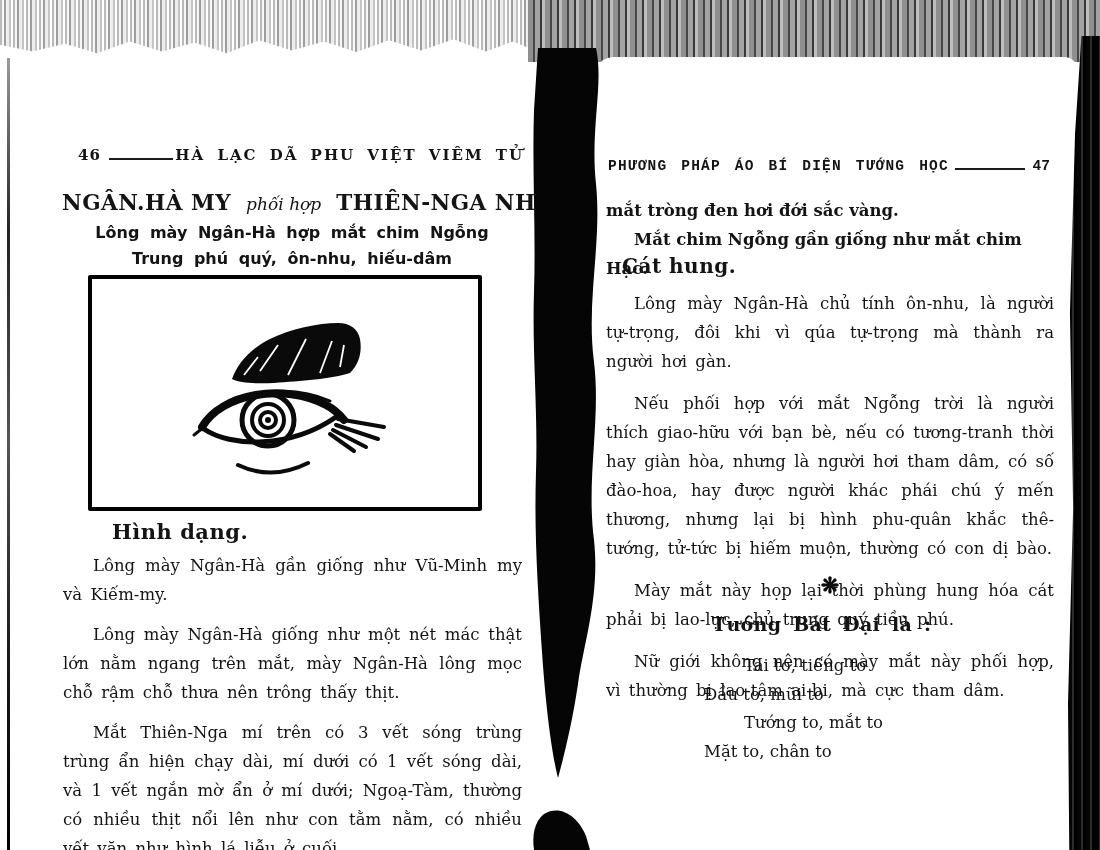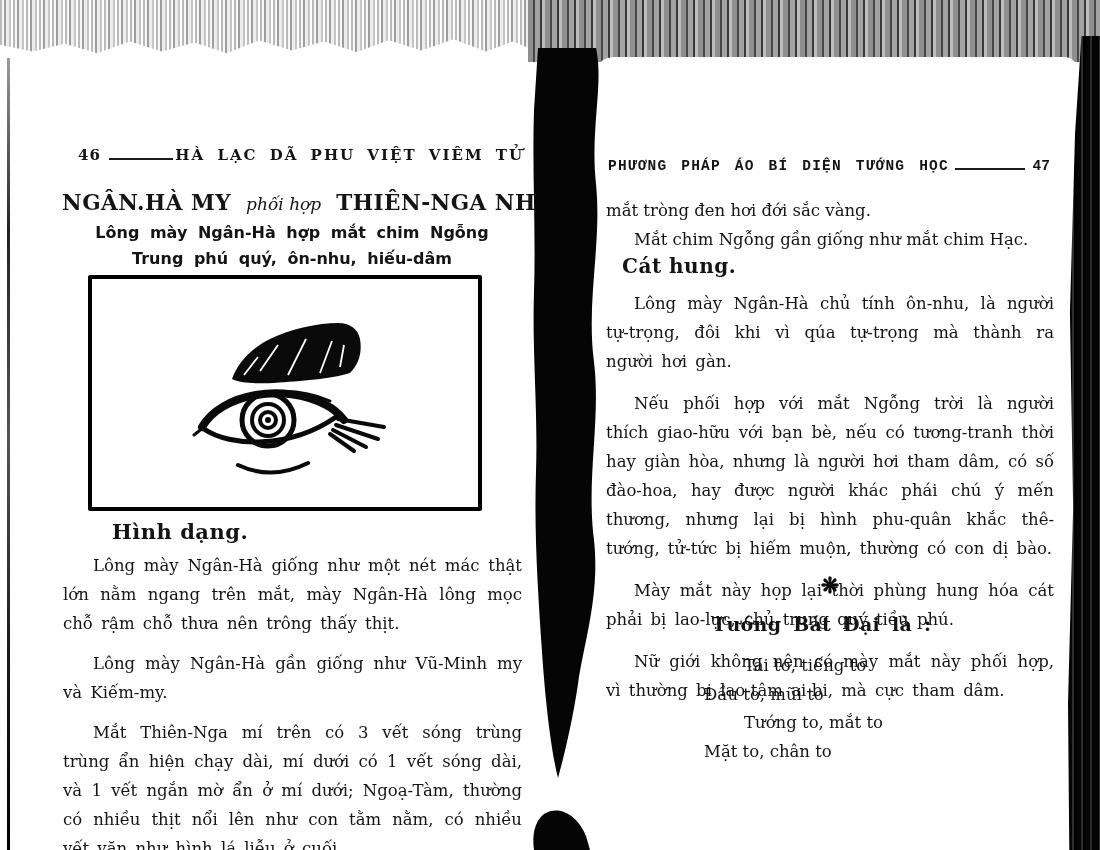--- a/index.html
+++ b/index.html
@@ -73,21 +73,21 @@
     position:absolute;left:608px;top:158px;width:442px;z-index:3;
     display:flex;align-items:baseline;
     font-weight:bold;font-size:14.5px;font-family:Liberation Mono, monospace;
   }
   .rp-header .rule{flex:1;border-bottom:2px solid #1c1c1c;margin:0 8px 3px 6px;height:1px;}
   .rp-header .running-title{letter-spacing:1.2px;word-spacing:4px;}
   .rp-intro{
     position:absolute;left:606px;top:196px;width:446px;z-index:3;
     font-size:16.5px;line-height:29px;
   }
-  .rp-intro p{margin:0;}
+  .rp-intro p{margin:0;font-weight:bold;}
   .rp-intro p + p{text-indent:28px;}
   .rp-section{
     position:absolute;left:622px;top:254px;z-index:3;
     font-weight:bold;font-size:20px;letter-spacing:.5px;
   }
   .rp-body{
     position:absolute;left:606px;top:289px;width:448px;z-index:3;
     font-size:16.5px;line-height:29px;text-align:justify;word-spacing:3px;
   }
   .rp-body p{margin-bottom:13px;text-indent:28px;}
@@ -155,22 +155,22 @@
 
     <path d="M146,186 Q180,202 216,184" fill="none" stroke="#0a0a0a" stroke-width="4" stroke-linecap="round"></path>
 
     <path d="M112,148 L102,156" stroke="#0a0a0a" stroke-width="3" stroke-linecap="round" fill="none"></path>
   </svg>
 </div>
 
 <div class="lp-section">Hình dạng.</div>
 
 <div class="lp-body">
+  <p>Lông mày Ngân-Hà gần giống như Vũ-Minh my và Kiếm-my.</p>
   <p>Lông mày Ngân-Hà giống như một nét mác thật lớn nằm ngang trên mắt, mày Ngân-Hà lông mọc chỗ rậm chỗ thưa nên trông thấy thịt.</p>
-  <p>Lông mày Ngân-Hà gần giống như Vũ-Minh my và Kiếm-my.</p>
   <p>Mắt Thiên-Nga mí trên có 3 vết sóng trùng trùng ẩn hiện chạy dài, mí dưới có 1 vết sóng dài, và 1 vết ngắn mờ ẩn ở mí dưới; Ngoạ-Tàm, thường có nhiều thịt nổi lên như con tằm nằm, có nhiều vết văn như hình lá liễu ở cuối</p>
 </div>
 
 <div class="rp-header">
   <span class="running-title">PHƯƠNG PHÁP ÁO BÍ DIỆN TƯỚNG HỌC</span>
   <span class="rule"></span>
   <span>47</span>
 </div>
 
 <div class="rp-intro">

